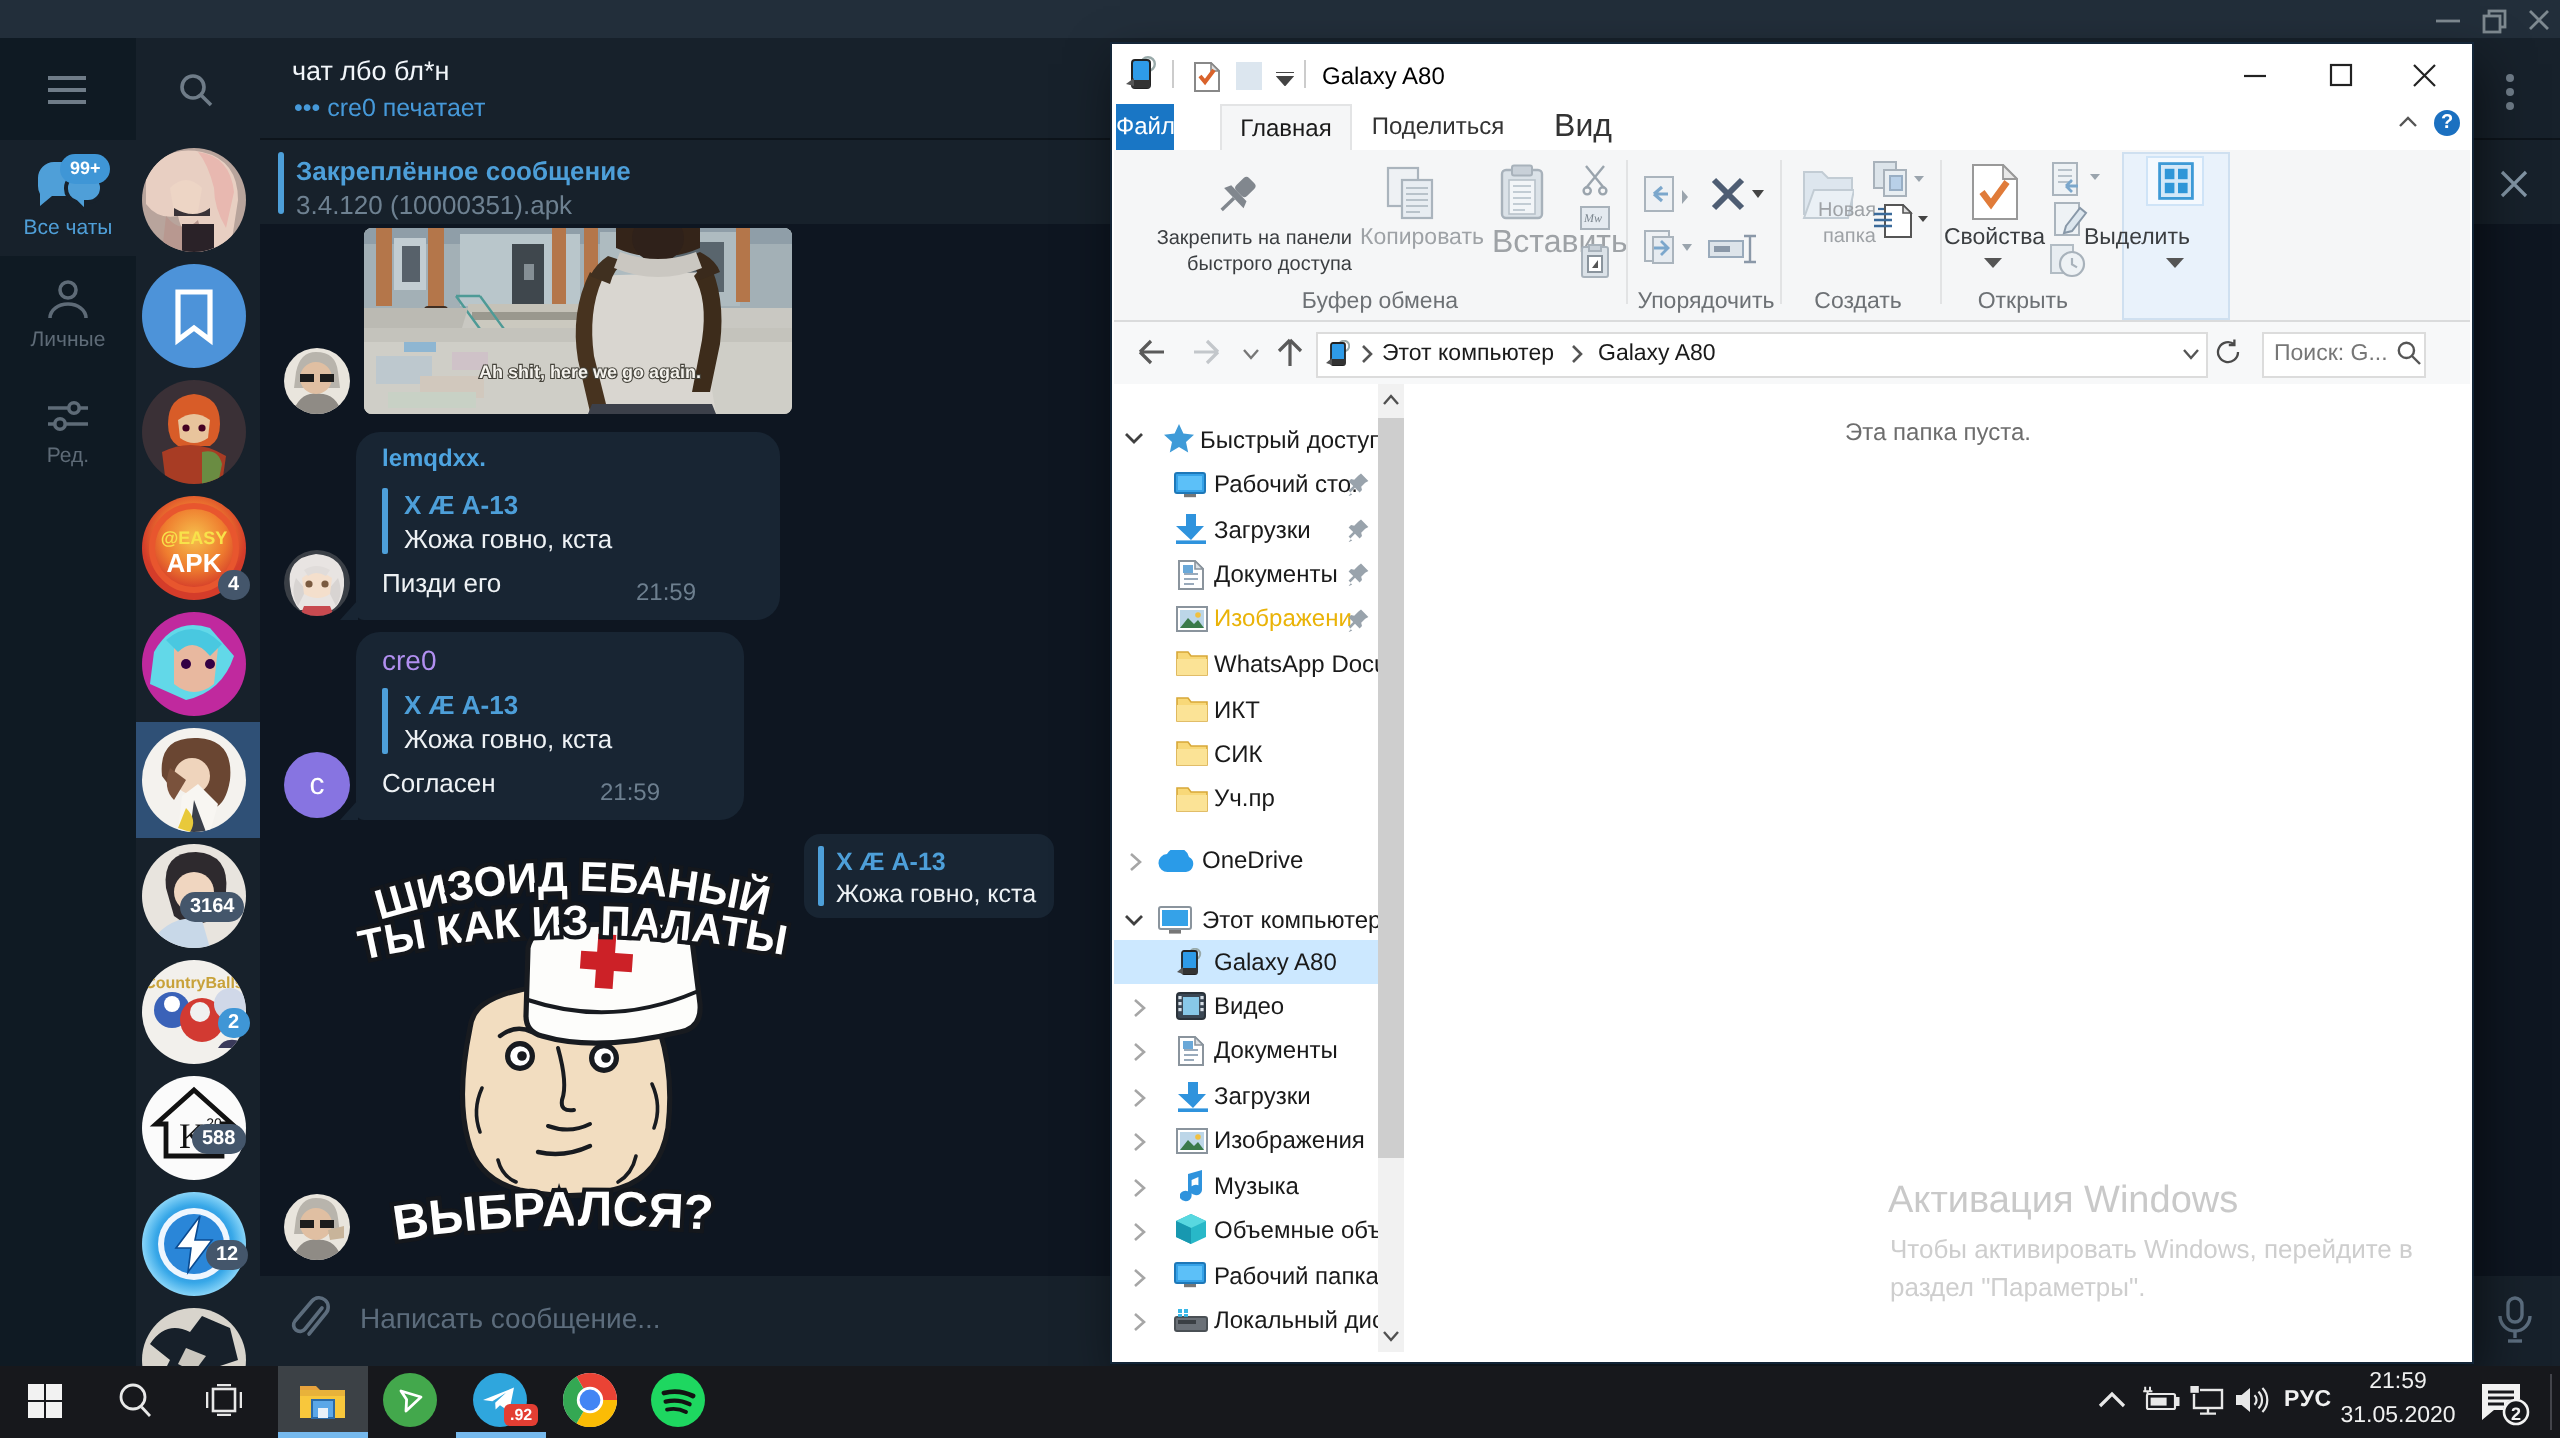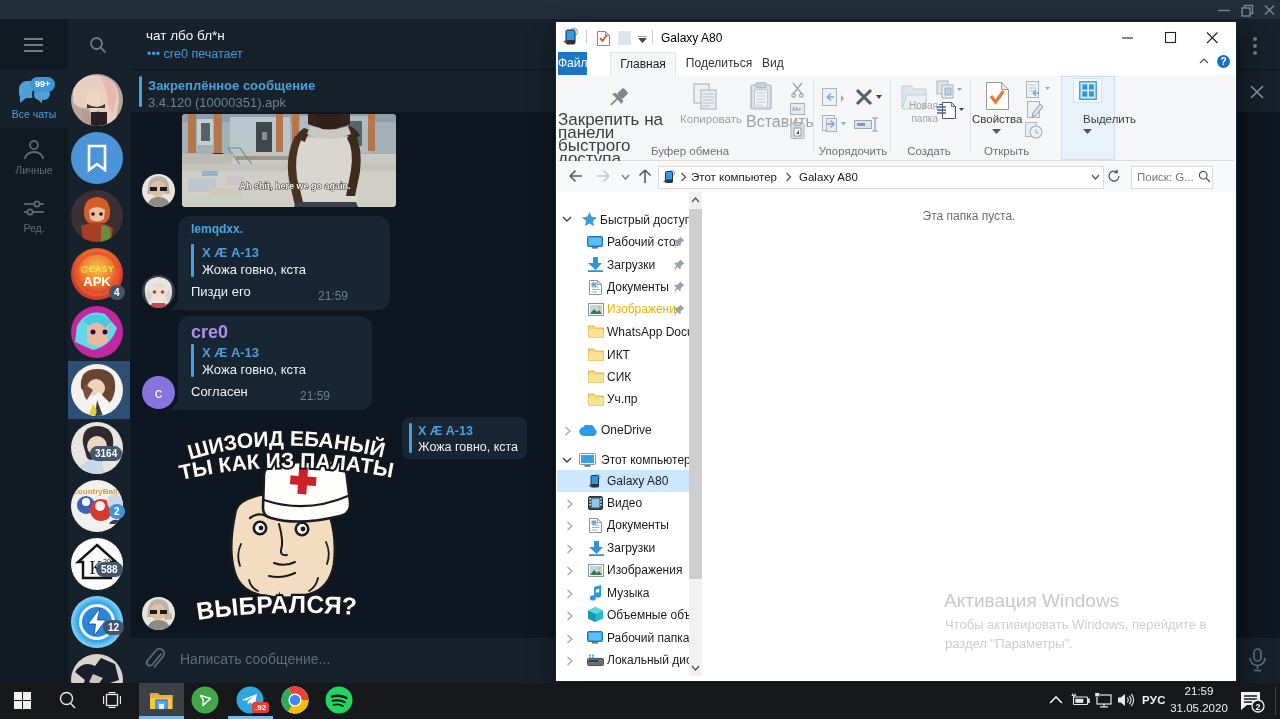--- a/index.html
+++ b/index.html
@@ -356,21 +356,21 @@
 
 <div class="a" style="left:178px;top:216px;width:212px;height:94px;background:#182533;border-radius:12px 12px 12px 4px"></div>
 <div class="a" style="left:191px;top:222px;color:#4ea4e0;font-size:12px;font-weight:bold">lemqdxx.</div>
 <div class="a" style="left:191px;top:244px;width:3px;height:33px;background:#4d9fd9;border-radius:1px"></div>
 <div class="a" style="left:202px;top:245px;color:#4d9fd9;font-size:13px;font-weight:bold">Х Æ А-13</div>
 <div class="a" style="left:202px;top:262px;color:#eef2f5;font-size:13px">Жожа говно, кста</div>
 <div class="a" style="left:191px;top:284px;color:#eef2f5;font-size:13px">Пизди его</div>
 <div class="a" style="left:318px;top:289px;color:#6d7f8f;font-size:12px">21:59</div>
 
 <div class="a" style="left:178px;top:316px;width:194px;height:94px;background:#182533;border-radius:12px 12px 12px 4px"></div>
-<div class="a" style="left:191px;top:322px;color:#b18ff0;font-size:18px;font-weight:bold">cre0</div>
+<div class="a" style="left:191px;top:322px;color:#b18ff0;font-size:14px;font-weight:normal">cre0</div>
 <div class="a" style="left:191px;top:344px;width:3px;height:33px;background:#4d9fd9;border-radius:1px"></div>
 <div class="a" style="left:202px;top:345px;color:#4d9fd9;font-size:13px;font-weight:bold">Х Æ А-13</div>
 <div class="a" style="left:202px;top:362px;color:#eef2f5;font-size:13px">Жожа говно, кста</div>
 <div class="a" style="left:191px;top:384px;color:#eef2f5;font-size:13px">Согласен</div>
 <div class="a" style="left:300px;top:389px;color:#6d7f8f;font-size:12px">21:59</div>
 
 <div class="a" style="left:402px;top:417px;width:125px;height:42px;background:#182533;border-radius:8px"></div>
 <div class="a" style="left:409px;top:423px;width:3px;height:30px;background:#4d9fd9;border-radius:1px"></div>
 <div class="a" style="left:418px;top:424px;color:#4d9fd9;font-size:12.5px;font-weight:bold">Х Æ А-13</div>
 <div class="a" style="left:418px;top:440px;color:#eef2f5;font-size:12.5px">Жожа говно, кста</div>
@@ -437,35 +437,35 @@
 <line x1="10" y1="10" x2="21" y2="10"></line>
 <rect x="53.5" y="4.5" width="10" height="10"></rect>
 <path d="M95 4.5 l10.5 10.5 M105.5 4.5 L95 15"></path>
     </g>
   </svg>
 
 <div class="a" style="left:557px;top:52px;width:678px;height:23px;background:#fff"></div>
 <div class="a" style="left:558px;top:52px;width:29px;height:23px;background:#1976c5;color:#fff;font-size:12px;text-align:center;line-height:23px">Файл</div>
 <div class="a" style="left:610px;top:52px;width:66px;height:23px;background:#f5f6f7;border:1px solid #e3e4e5;border-bottom:none;box-sizing:border-box;color:#1a1a1a;font-size:12px;text-align:center;line-height:22px">Главная</div>
 <div class="a" style="left:676px;top:52px;width:86px;height:23px;color:#333;font-size:12px;text-align:center;line-height:23px">Поделиться</div>
-<div class="a" style="left:762px;top:52px;width:44px;height:23px;color:#333;font-size:12px;text-align:left;line-height:23px">Вид</div>
+<div class="a" style="left:762px;top:52px;width:44px;height:23px;color:#333;font-size:16px;text-align:right;line-height:23px">Вид</div>
 <svg class="a" style="left:1199px;top:58px" width="10" height="6" viewBox="0 0 10 6">
     <path d="M1 5 L5 1 L9 5" stroke="#555" fill="none" stroke-width="1.2"></path>
   </svg>
 <div class="a" style="left:1217px;top:55px;width:13px;height:13px;background:#1b70c0;border-radius:50%;color:#fff;font-size:10px;font-weight:bold;text-align:center;line-height:13px">?</div>
 
 <div class="a" style="left:557px;top:75px;width:678px;height:86px;background:#f5f6f7;border-bottom:1px solid #dadbdc;box-sizing:border-box"></div>
 <svg class="a" style="left:604px;top:86px" width="28" height="24" viewBox="0 0 28 24">
 <g fill="#81878e" transform="rotate(46 14 12)">
       <rect x="10.2" y="1" width="7.6" height="9" rx="2"></rect>
       <path d="M8.5 10 h11 l1.5 3.5 h-14z"></path>
       <rect x="13.2" y="13.5" width="1.7" height="8.5"></rect>
     </g>
   </svg>
-<div class="a" style="left:558px;top:113px;width:118px;height:26px;color:#3b3e41;font-size:17px;text-align:left;line-height:13px">Закрепить на панели<br>быстрого доступа</div>
+<div class="a" style="left:558px;top:113px;width:118px;height:26px;color:#3b3e41;font-size:10px;text-align:right;line-height:13px">Закрепить на панели<br>быстрого доступа</div>
 <svg class="a" style="left:692px;top:83px" width="28" height="28" viewBox="0 0 28 28">
 <g fill="#eef1f4" stroke="#aab4bd" stroke-width="1.1">
       <rect x="2" y="1" width="15" height="19"></rect>
       <rect x="9" y="7" width="15" height="19" fill="#e8edf2"></rect>
     </g>
 <g stroke="#b8c2ca" stroke-width="1">
       <path d="M11 11 h11 M11 14 h11 M11 17 h11 M11 20 h11 M11 23 h7"></path>
     </g>
   </svg>
 <div class="a" style="left:676px;top:113px;width:70px;color:#9ea2a6;font-size:11.5px;text-align:center">Копировать</div>
@@ -562,34 +562,34 @@
   </svg>
 <svg class="a" style="left:1027px;top:101px" width="17" height="18" viewBox="0 0 17 18">
 <rect x="0.5" y="0.5" width="12" height="16" fill="#eef2f5" stroke="#aab4bd"></rect>
 <path d="M6 12 l7 -9 3 2.5 -7 9 -4 1z" fill="#dce6ee" stroke="#8898a8" stroke-width="1"></path>
   </svg>
 <svg class="a" style="left:1025px;top:122px" width="18" height="17" viewBox="0 0 18 17">
 <rect x="0.5" y="0.5" width="11" height="14" fill="#e8edf1" stroke="#b2bcc4"></rect>
 <circle cx="11" cy="10" r="6" fill="#eef2f5" stroke="#a8b2bb" stroke-width="1.1"></circle>
     <path d="M11 7 v3.2 l2.5 1.5" stroke="#a8b2bb" fill="none" stroke-width="1.1"></path>
   </svg>
-<div class="a" style="left:984px;top:145px;width:50px;color:#6d7175;font-size:11.5px;text-align:left">Открыть</div>
+<div class="a" style="left:984px;top:145px;width:50px;color:#6d7175;font-size:11.5px;text-align:right">Открыть</div>
 
 <div class="a" style="left:1061px;top:76px;width:54px;height:84px;background:#e9f2fb;border:1px solid #cfe0f0;box-sizing:border-box"></div>
 <div class="a" style="left:1073px;top:78px;width:29px;height:25px;background:#f4f9fe;border:1px solid #cfe4f7;box-sizing:border-box"></div>
 <svg class="a" style="left:1079px;top:81px" width="18" height="19" viewBox="0 0 18 19">
 <rect x="0.8" y="0.8" width="16.4" height="17.4" fill="#d4e8f8" stroke="#3e9ad6" stroke-width="1.4"></rect>
 <g fill="#2f96d8">
       <rect x="3.4" y="3.4" width="4.8" height="5.2"></rect>
       <rect x="10" y="3.4" width="4.8" height="5.2"></rect>
       <rect x="3.4" y="10.4" width="4.8" height="5.2"></rect>
       <rect x="10" y="10.4" width="4.8" height="5.2"></rect>
     </g>
   </svg>
-<div class="a" style="left:1071px;top:113px;width:77px;color:#3b3e41;font-size:11.5px;text-align:center">Выделить</div>
+<div class="a" style="left:1018px;top:113px;width:77px;color:#3b3e41;font-size:11.5px;text-align:right">Выделить</div>
 <svg class="a" style="left:1083px;top:129px" width="9" height="6" viewBox="0 0 9 6">
     <path d="M0 0 h9 l-4.5 5z" fill="#555"></path>
   </svg>
 <div class="a" style="left:650px;top:145px;width:80px;color:#6d7175;font-size:11.5px;text-align:center">Буфер обмена</div>
 
 <div class="a" style="left:557px;top:161px;width:678px;height:31px;background:#f7f8f9"></div>
 <svg class="a" style="left:568px;top:169px" width="15" height="14" viewBox="0 0 15 14">
     <path d="M14 7 H2 M2 7 l5.5 -5.5 M2 7 l5.5 5.5" stroke="#5a5a5a" stroke-width="1.6" fill="none"></path>
   </svg>
 <svg class="a" style="left:596px;top:169px" width="15" height="14" viewBox="0 0 15 14">

